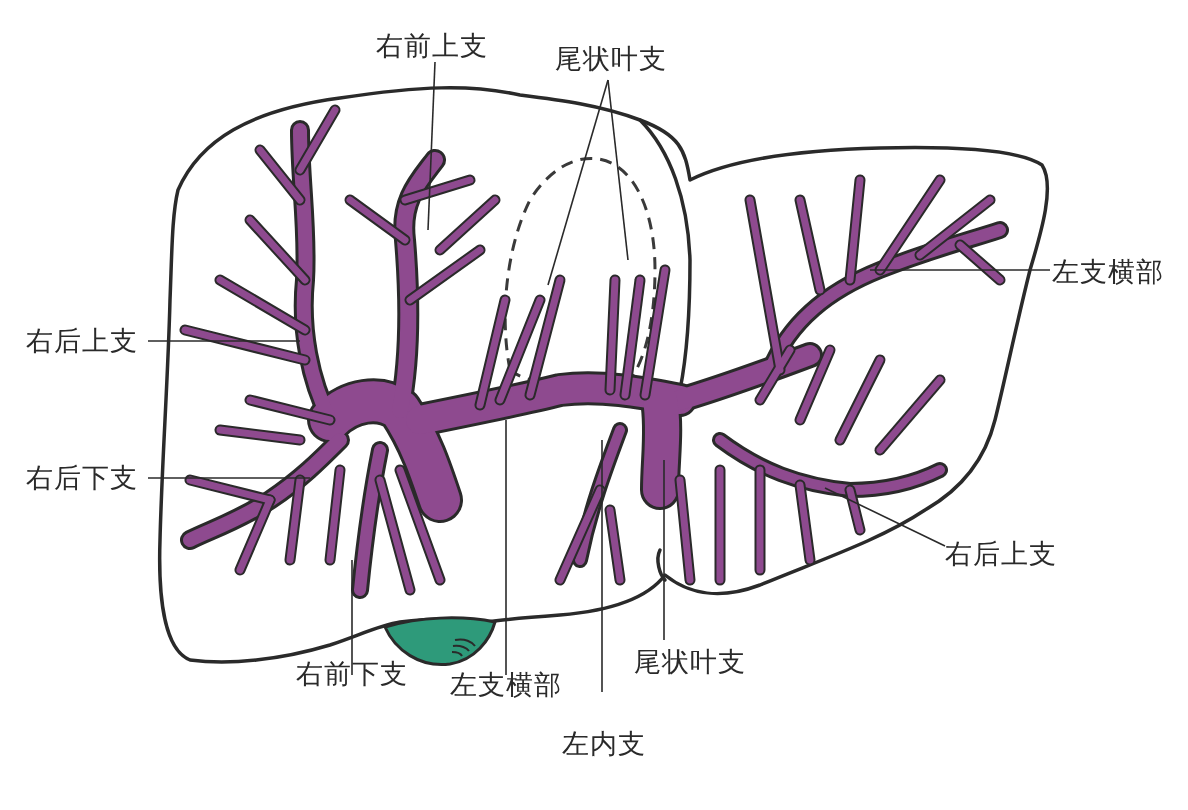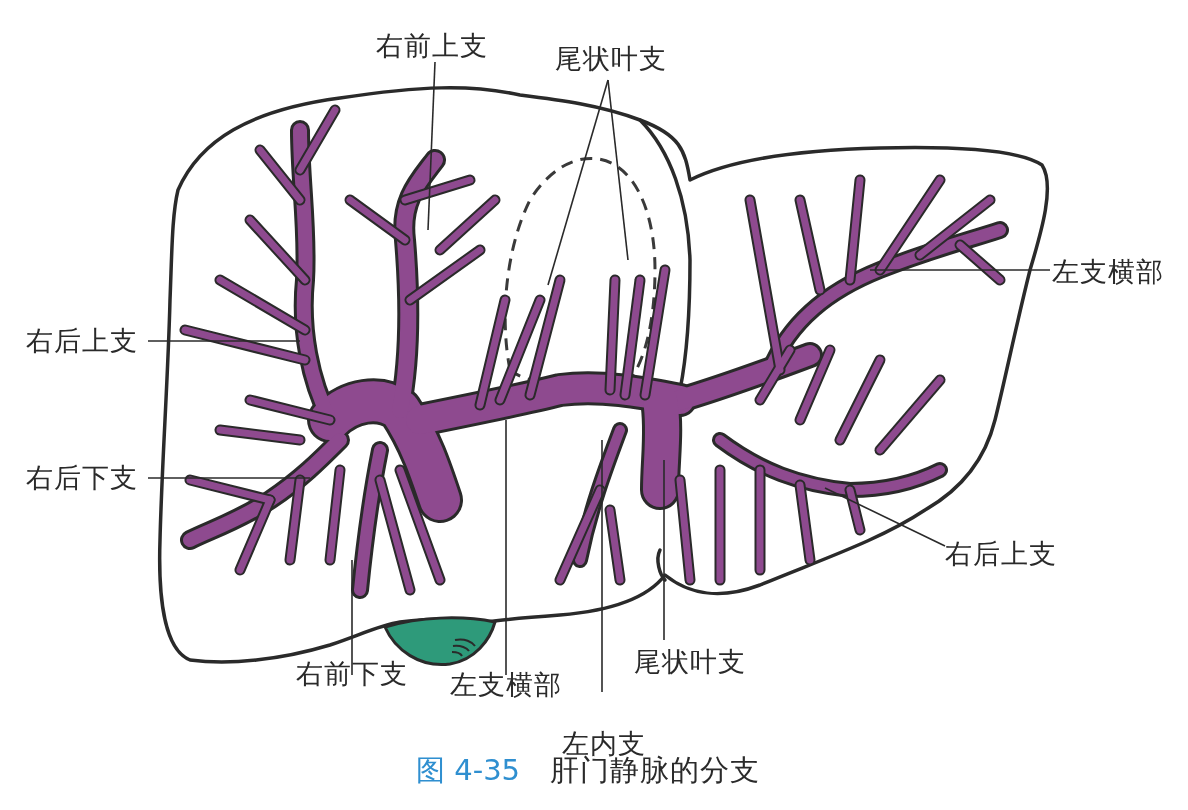--- a/index.html
+++ b/index.html
@@ -187,16 +187,13 @@
   <div class="label" style="left:26px; top:327px;">右后上支</div>
   <div class="label" style="left:26px; top:464px;">右后下支</div>
   <div class="label" style="left:1052px; top:258px;">左支横部</div>
   <div class="label" style="left:945px; top:540px;">右后上支</div>
   <div class="label" style="left:296px; top:660px;">右前下支</div>
   <div class="label" style="left:450px; top:642px;margin-top:29px;">左支横部</div>
   <div class="label" style="left:562px; top:702px;margin-top:28px;">左内支</div>
   <div class="label" style="left:634px; top:648px;">尾状叶支</div>
 
   
-  <div class="caption">
-    <span class="num">图 4-35</span><span class="title">肝门静脉的分支</span>
-  </div>
 </div>
 
 </body></html>

